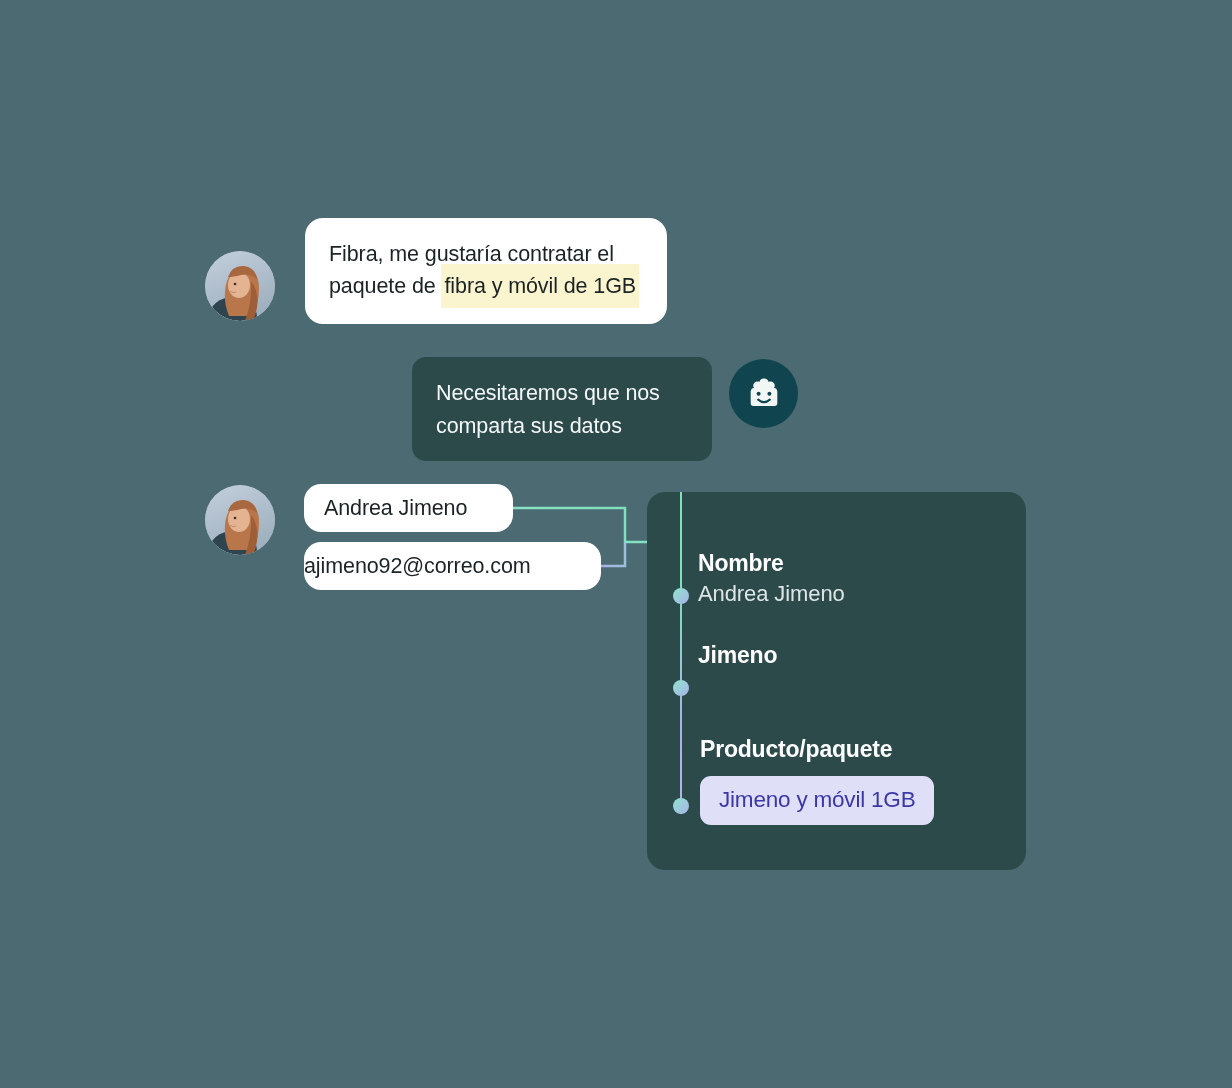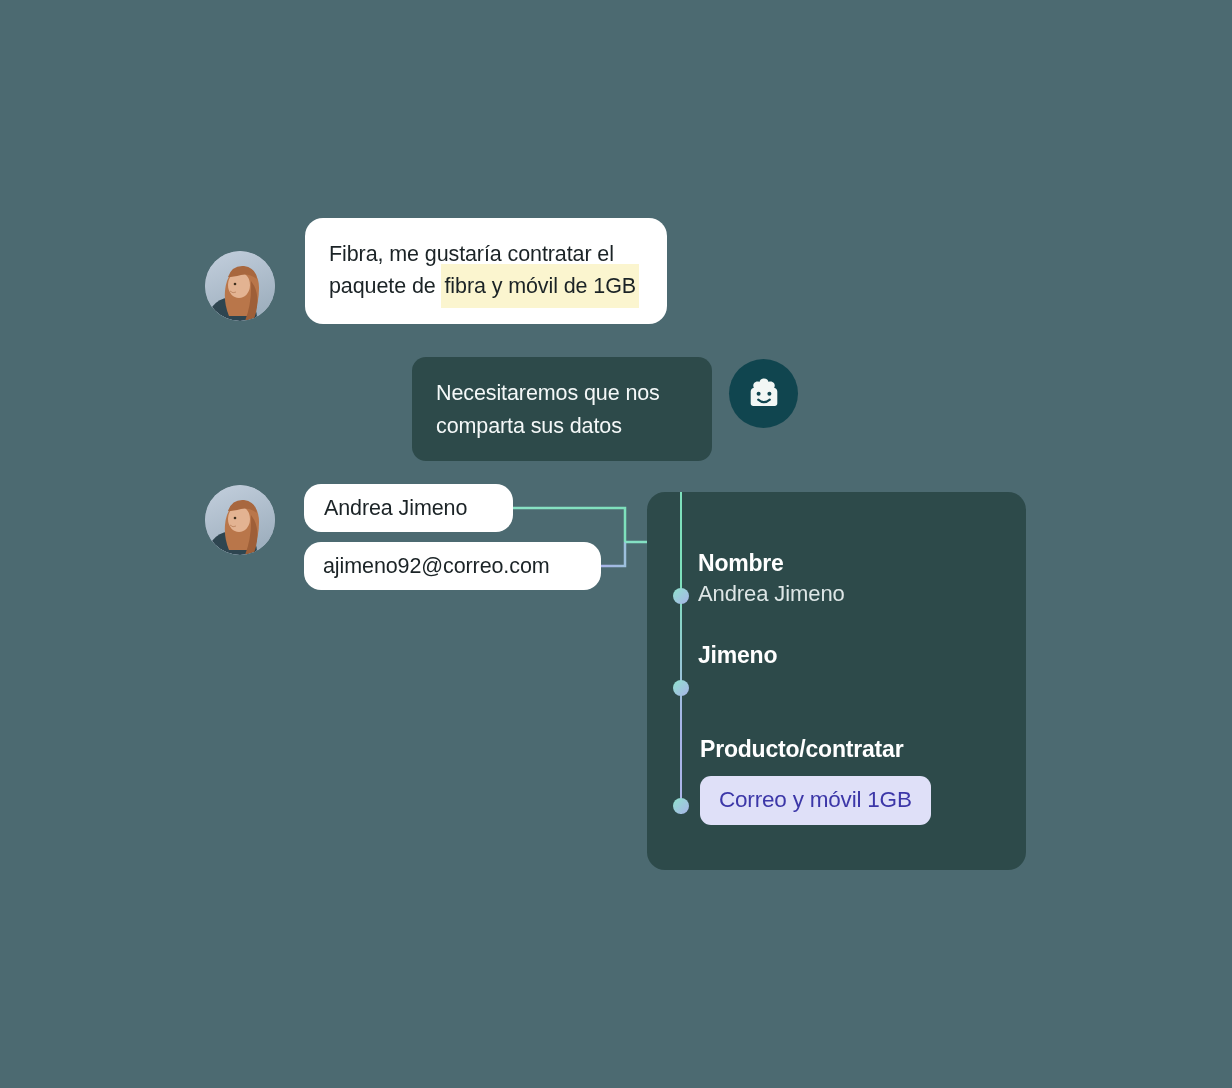--- a/index.html
+++ b/index.html
@@ -116,21 +116,20 @@
     top: 484px;
     width: 209px;
     height: 48px;
     padding-left: 20px;
   }
   .pill-email {
     left: 304px;
     top: 542px;
     width: 297px;
     height: 48px;
-    padding-left: 19px;
   }
 
   
   .data-card {
     position: absolute;
     left: 647px;
     top: 492px;
     width: 379px;
     height: 378px;
     background: #2d4a4a;
@@ -318,18 +317,18 @@
     <div class="field f-nombre">
       <p class="field-label">Nombre</p>
       <p class="field-value">Andrea Jimeno</p>
     </div>
 
     <div class="field f-correo">
       <p class="field-label">Jimeno</p>
     </div>
 
     <div class="field f-producto">
-      <p class="field-label">Producto/contratar</p>
-      <span class="tag">Correo y móvil 1GB</span>
+      <p class="field-label">Producto/paquete</p>
+      <span class="tag">Jimeno y móvil 1GB</span>
     </div>
   </div>
 
 </div>
 
 </body></html>

